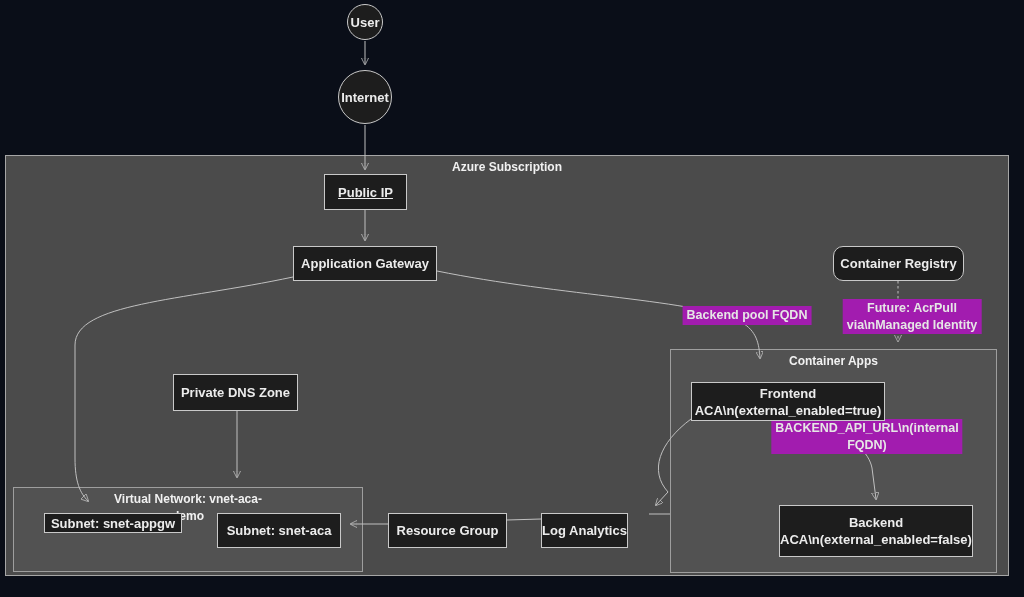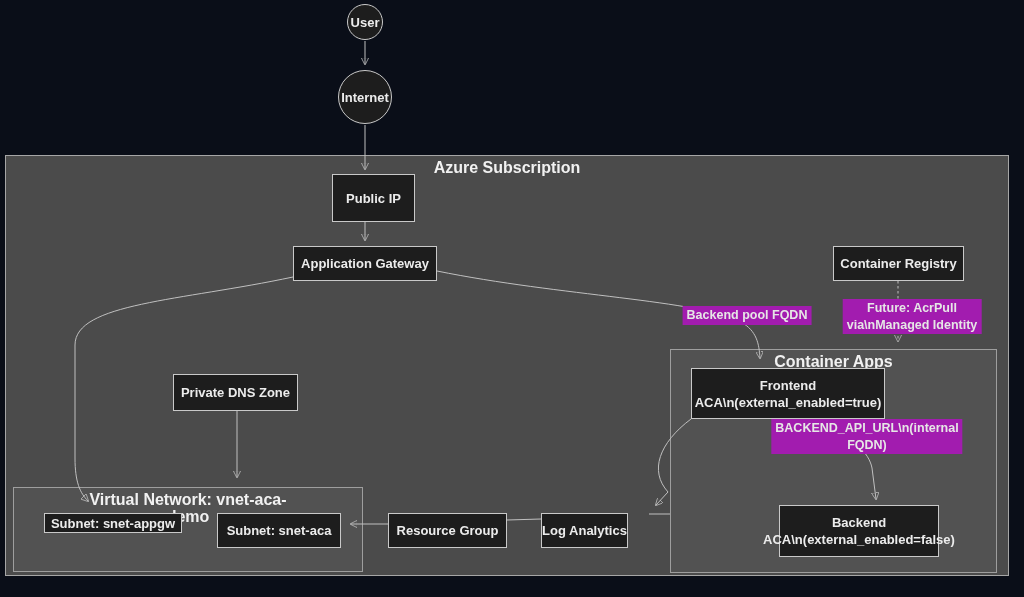--- a/index.html
+++ b/index.html
@@ -5,21 +5,21 @@
   html,body{margin:0;padding:0;background:#0a0e18;}
   .stage{position:relative;width:1024px;height:597px;background:#0a0e18;overflow:hidden;
          font-family:"Liberation Sans",sans-serif;}
   
   .cluster{position:absolute;box-sizing:border-box;}
   .cluster-subscription{left:5px;top:155px;width:1004px;height:421px;background:#4b4b4b;border:1px solid #a6a6a6;z-index:1;}
   .cluster-nested{background:#525252;border:1px solid #9e9e9e;z-index:2;}
   .cluster-container-apps{left:670px;top:349px;width:327px;height:224px;}
   .cluster-vnet{left:13px;top:487px;width:350px;height:85px;}
   .cluster-title{position:absolute;top:3px;left:0;width:100%;text-align:center;color:#f1f1f1;
-                 font-size:16px;font-weight:700;line-height:17px;z-index:6;pointer-events:none;}
+                 font-size:12px;font-weight:700;line-height:17px;z-index:6;pointer-events:none;}
   
   .edges{position:absolute;left:0;top:0;width:1024px;height:597px;z-index:3;}
   .edges path{fill:none;stroke:#c0c0c0;stroke-width:1;}
   .edges path.dotted{stroke-dasharray:2.5,2.5;}
   
   .node{position:absolute;box-sizing:border-box;background:#1d1d1d;border:1px solid #c9c9c9;
         color:#ececec;display:flex;flex-direction:column;align-items:center;justify-content:center;
         text-align:center;font-size:13px;font-weight:600;line-height:17px;z-index:5;}
   .node.circle{border-radius:50%;}
   
@@ -74,37 +74,37 @@
     <div>BACKEND_API_URL\n(internal</div>
     <div>FQDN)</div>
   </div>
 
   <div class="node circle" style="left:347px;top:4px;width:36px;height:36px;">
     <span>User</span>
   </div>
   <div class="node circle" style="left:338px;top:70px;width:54px;height:54px;">
     <span>Internet</span>
   </div>
-  <div class="node" style="left:332px;top:174px;width:83px;height:48px;">
+  <div class="node" style="left:324px;top:174px;width:83px;height:36px;text-decoration:underline;">
     <span>Public IP</span>
   </div>
   <div class="node" style="left:293px;top:246px;width:144px;height:35px;">
     <span>Application Gateway</span>
   </div>
-  <div class="node" style="left:833px;top:246px;width:131px;height:35px;">
+  <div class="node" style="left:833px;top:246px;width:131px;height:35px;border-radius:10px;">
     <span>Container Registry</span>
   </div>
   <div class="node" style="left:173px;top:374px;width:125px;height:37px;">
     <span>Private DNS Zone</span>
   </div>
-  <div class="node" style="left:691px;top:368px;width:194px;height:51px;">
+  <div class="node" style="left:691px;top:382px;width:194px;height:39px;">
     <span>Frontend</span>
     <span>ACA\n(external_enabled=true)</span>
   </div>
-  <div class="node" style="left:779px;top:505px;width:160px;height:52px;">
+  <div class="node" style="left:779px;top:505px;width:194px;height:52px;">
     <span>Backend</span>
     <span>ACA\n(external_enabled=false)</span>
   </div>
   <div class="node" style="left:44px;top:513px;width:138px;height:20px;justify-content:flex-end;">
     <span>Subnet: snet-appgw</span>
   </div>
   <div class="node" style="left:217px;top:513px;width:124px;height:35px;">
     <span>Subnet: snet-aca</span>
   </div>
   <div class="node" style="left:388px;top:513px;width:119px;height:35px;">

